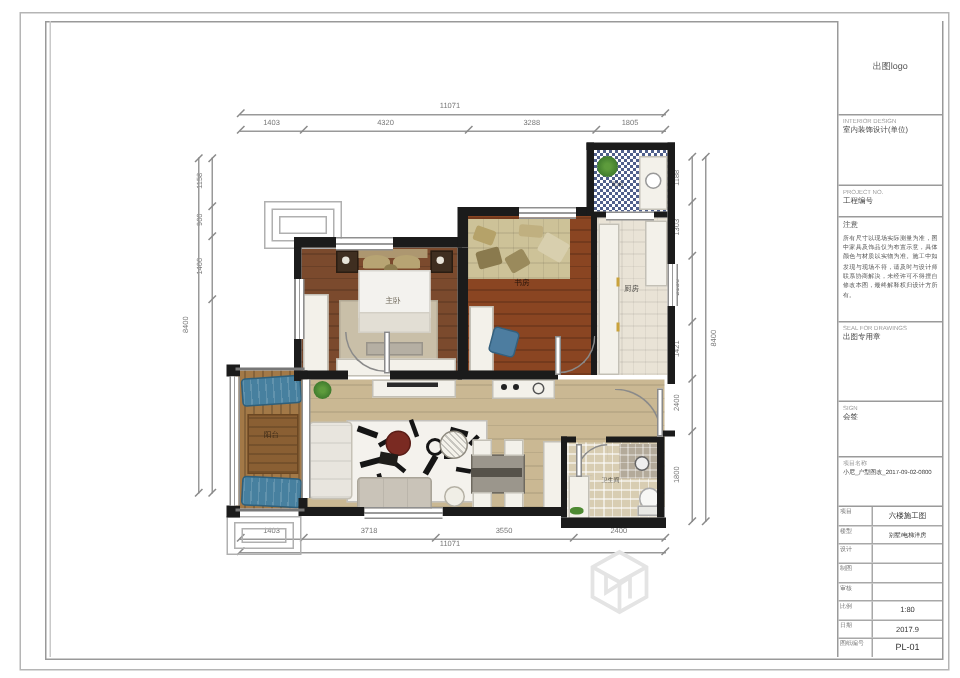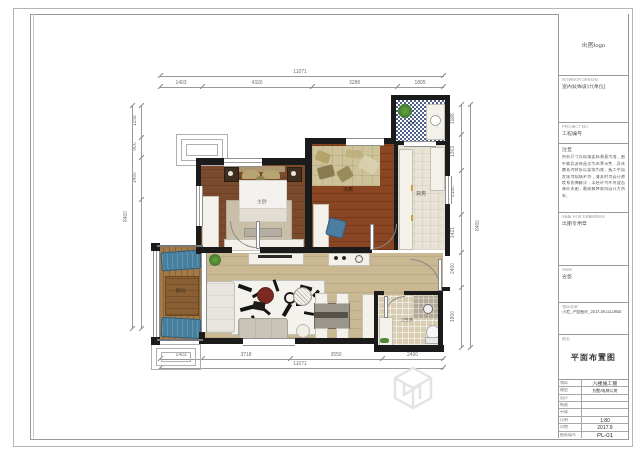--- a/index.html
+++ b/index.html
@@ -291,24 +291,20 @@
     <span class="val">出图专用章</span>
   </div>
   <div class="sec" style="height:32px">
     <span class="cap">SIGN</span>
     <span class="val">会签</span>
   </div>
   <div class="sec" style="height:28px">
     <span class="cap">项目名称</span>
     <span class="val" style="font-size:4px">小尼_户型图改_2017-09-02-0800</span>
   </div>
-  <div class="sec" style="height:40px">
-    <span class="cap">图名</span>
-    <span class="big">平面布置图</span>
-  </div>
   <div style="flex:1;display:flex;flex-direction:column">
     <div class="trow">
         <span class="c1">项目</span>
         <span class="c2">六楼施工图</span>
       </div>
     <div class="trow">
         <span class="c1">楼型</span>
         <span class="c2" style="font-size:4px">别墅/电梯洋房</span>
       </div>
     <div class="trow">

